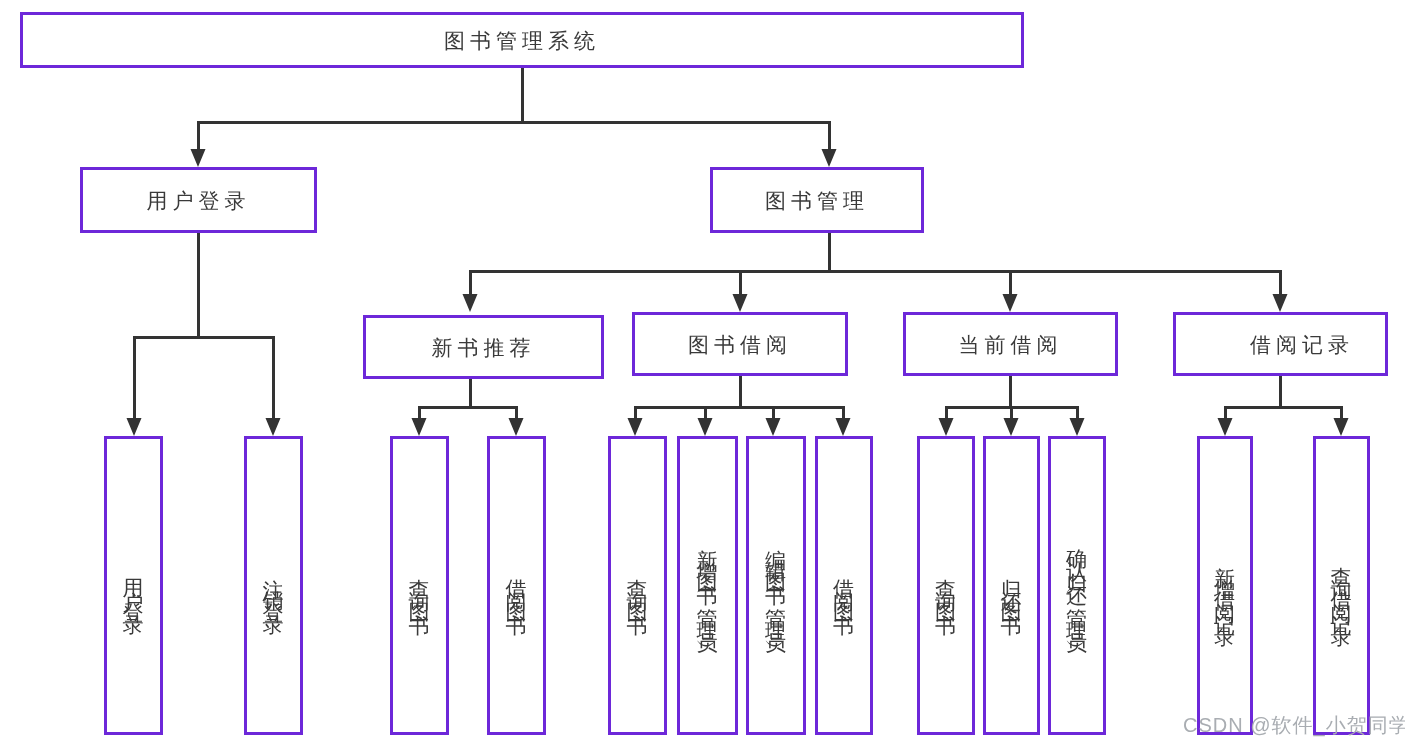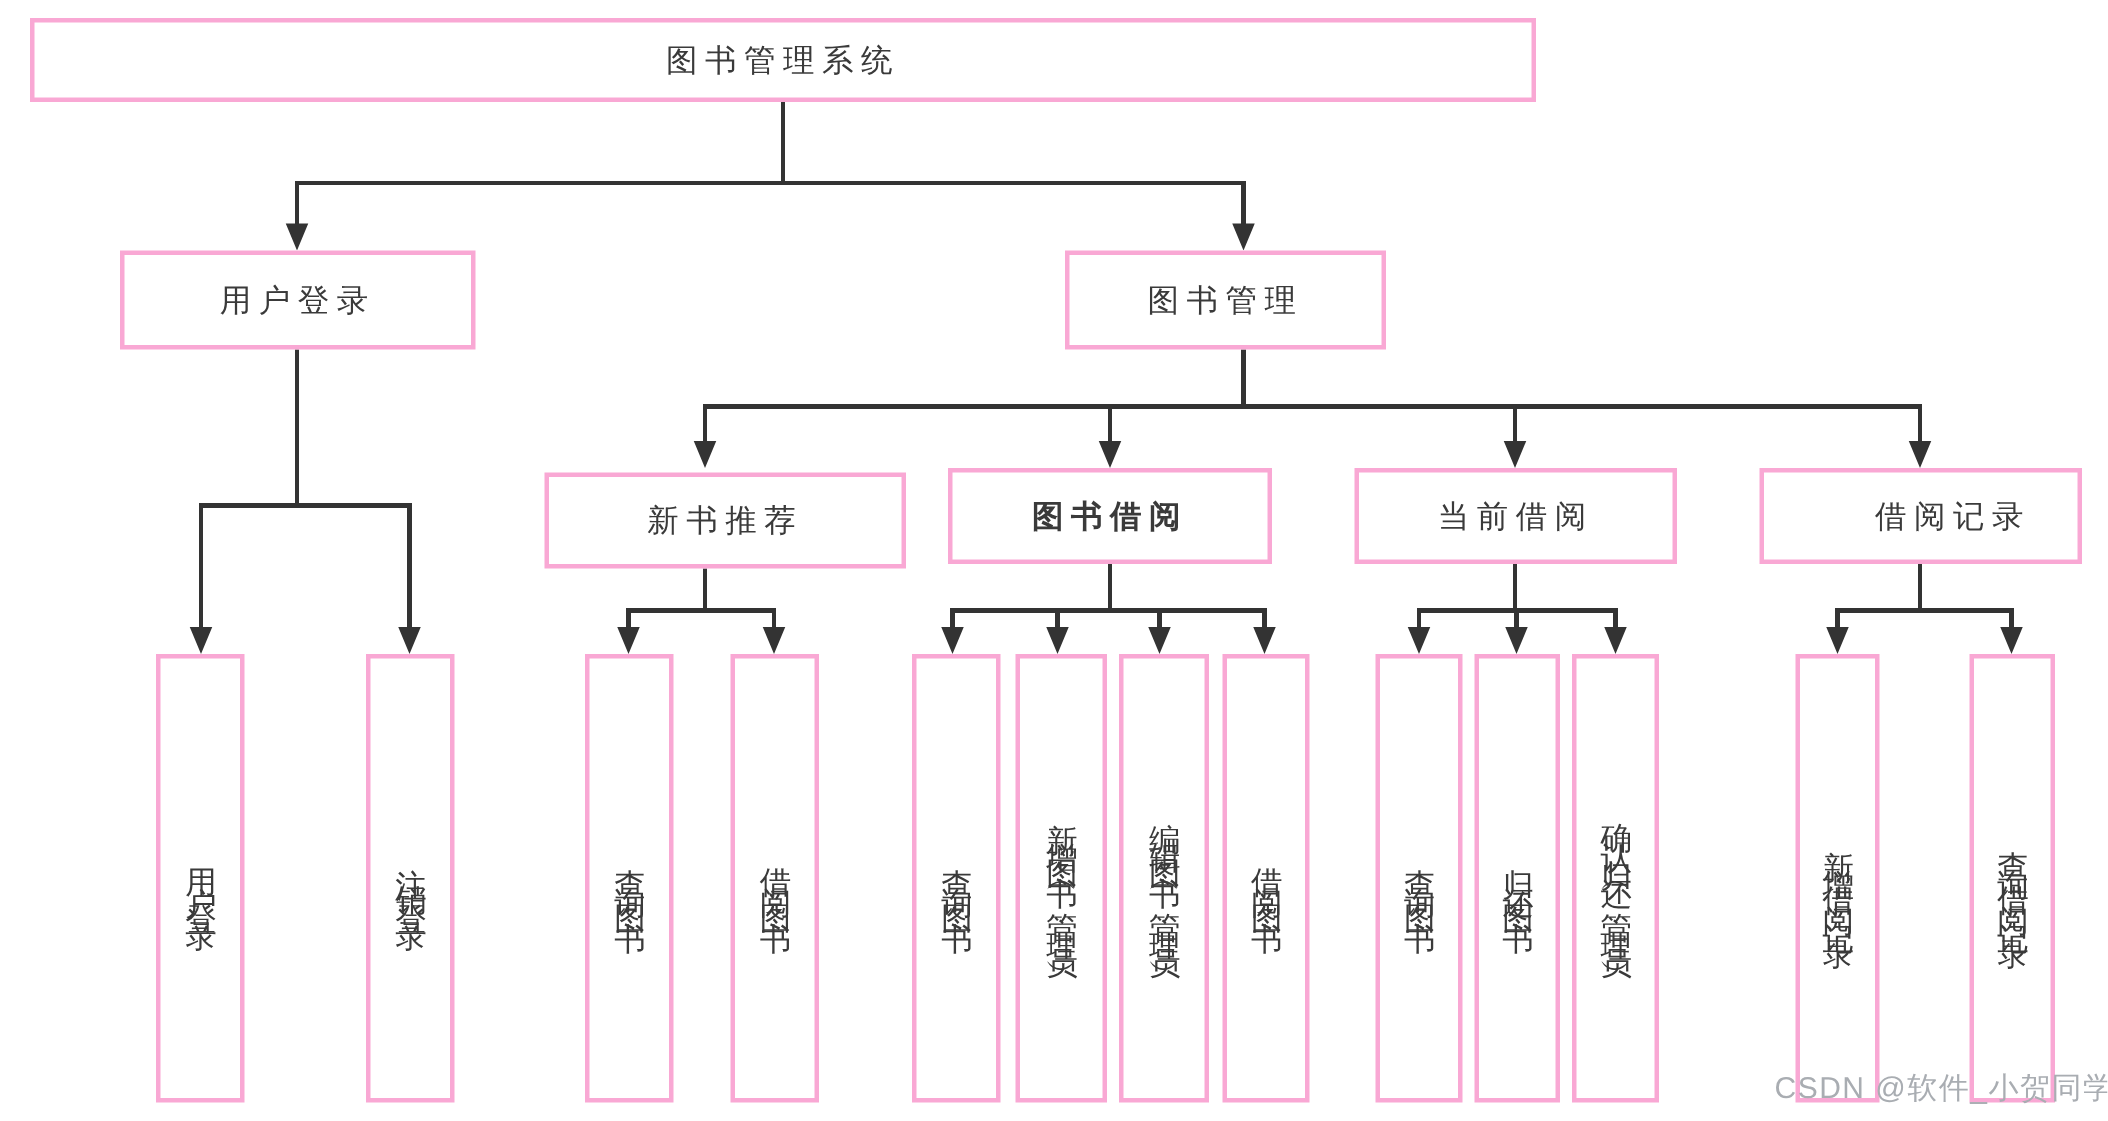--- a/index.html
+++ b/index.html
@@ -13,21 +13,21 @@
   }
   .wires {
     position: absolute;
     left: 0; top: 0;
     width: 1405px; height: 747px;
     pointer-events: none;
   }
   .node {
     position: absolute;
     box-sizing: border-box;
-    border: 3px solid #f9a8d4;
+    border: 3px solid #6d28d9;
     background: #ffffff;
     color: #3a3a3a;
     display: flex;
     align-items: center;
     justify-content: center;
     text-align: center;
   }
   .hbox {
     font-size: 21px;
     letter-spacing: 5px;
@@ -89,21 +89,21 @@
                M1333.5 418 L1348.5 418 L1341 436 Z"></path>
     </g>
   </svg>
 
   <div class="node hbox" style="left:20px; top:12px; width:1004px; height:56px;">图书管理系统</div>
 
   <div class="node hbox" style="left:80px; top:167px; width:237px; height:66px;">用户登录</div>
   <div class="node hbox" style="left:710px; top:167px; width:214px; height:66px;">图书管理</div>
 
   <div class="node hbox" style="left:363px; top:315px; width:241px; height:64px;">新书推荐</div>
-  <div class="node hbox" style="left:632px; top:312px; width:216px; height:64px;font-weight:bold;">图书借阅</div>
+  <div class="node hbox" style="left:632px; top:312px; width:216px; height:64px;">图书借阅</div>
   <div class="node hbox" style="left:903px; top:312px; width:215px; height:64px;text-align:right;">当前借阅</div>
   <div class="node hbox" style="left:1173px; top:312px; width:215px; height:64px;padding-left:43px;">借阅记录</div>
 
   <div class="node vbox" style="left:104px; top:436px; width:59px; height:299px;">用户登录</div>
   <div class="node vbox" style="left:244px; top:436px; width:59px; height:299px;">注销登录</div>
 
   <div class="node vbox" style="left:390px; top:436px; width:59px; height:299px;">查询图书</div>
   <div class="node vbox" style="left:487px; top:436px; width:59px; height:299px;">借阅图书</div>
 
   <div class="node vbox" style="left:608px; top:436px; width:59px; height:299px;">查询图书</div>

